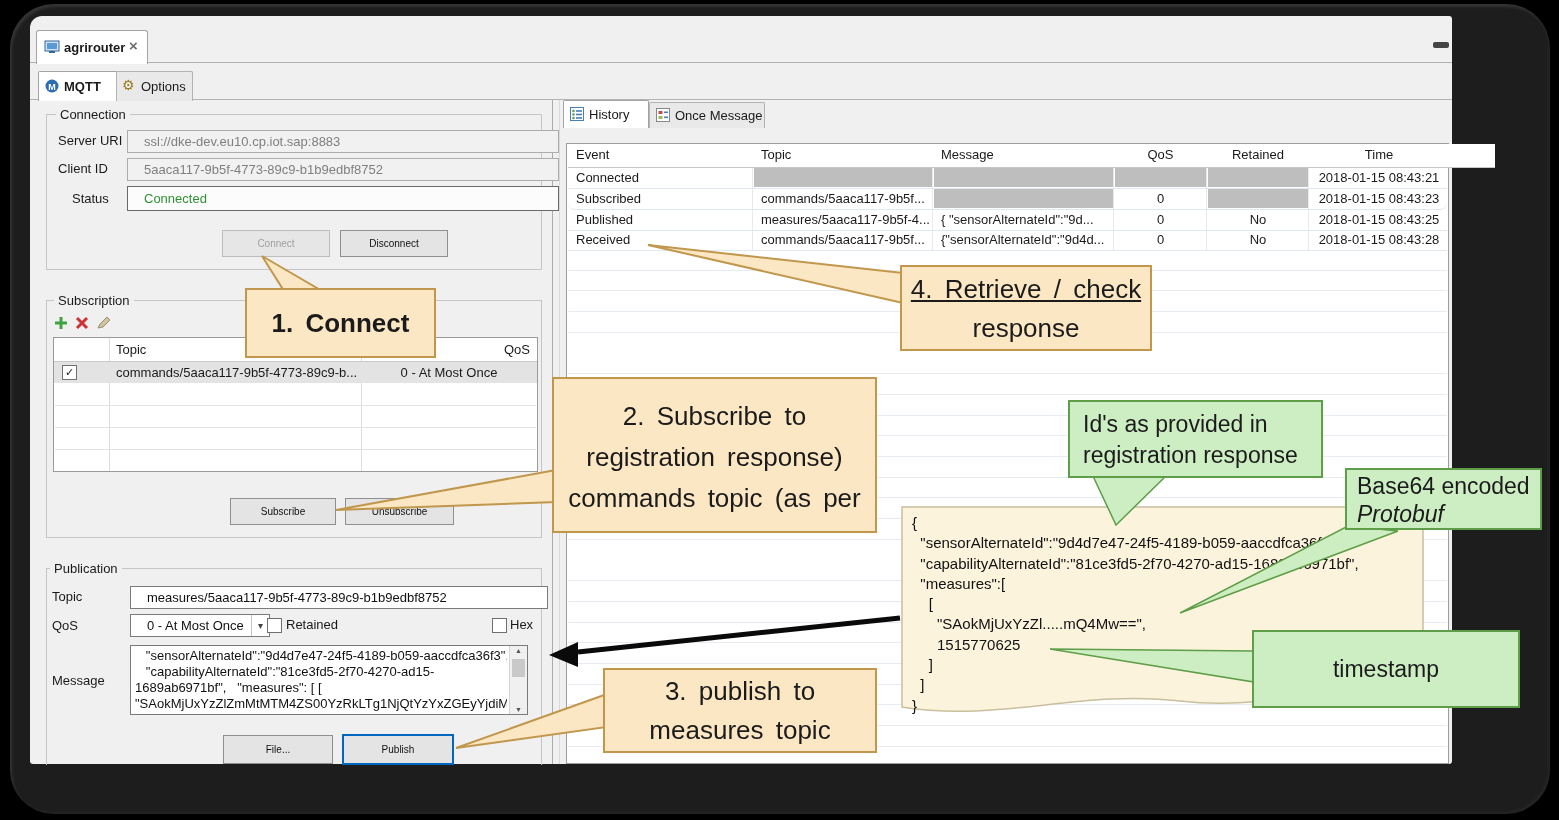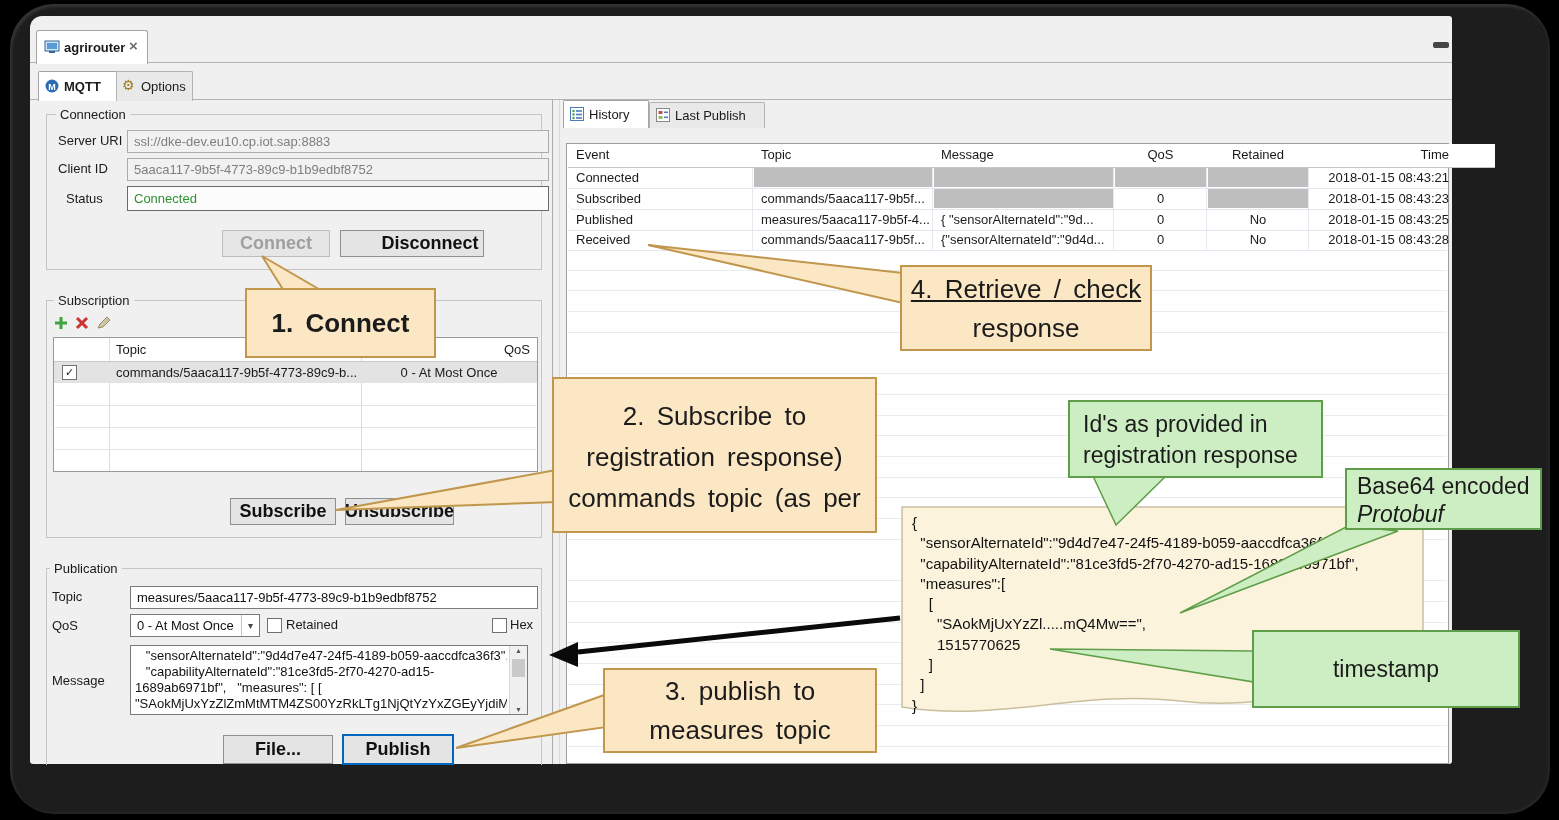--- a/index.html
+++ b/index.html
@@ -13,38 +13,38 @@
   .hline{height:1px;background:#B3B3B3;}
   
   .etab{background:#fff;border:1px solid #A3A3A3;border-bottom:none;border-radius:3px 3px 0 0;}
   .vtab-sel{background:#fff;border:1px solid #A3A3A3;border-bottom:none;border-radius:2px 2px 0 0;}
   .vtab{background:#E9E9E9;border:1px solid #B3B3B3;border-bottom:none;border-radius:2px 2px 0 0;}
   
   .grp{border:1px solid #C5C5C5;}
   .legend{background:#F0F0F0;padding:0 4px;font-size:13px;color:#1a1a1a;white-space:nowrap;}
   
   .field{background:#F1F1F1;border:1px solid #ACACAC;font-size:13px;color:#7F7F7F;
-    padding-left:6px;white-space:nowrap;overflow:hidden;display:flex;align-items:center;}
+    padding-left:16px;white-space:nowrap;overflow:hidden;display:flex;align-items:center;}
   .field-w{background:#fff;border:1px solid #7A7A7A;color:#111;}
-  .btn{background:#E4E4E4;border:1px solid #8F8F8F;font-size:18px;color:#111;
-    display:flex;align-items:center;justify-content:center;white-space:nowrap;font-weight:bold;}
+  .btn{background:#E4E4E4;border:1px solid #8F8F8F;font-size:10px;color:#111;
+    display:flex;align-items:center;justify-content:center;white-space:nowrap;}
   .btn-dis{background:#E6E6E6;border:1px solid #BDBDBD;color:#9F9F9F;}
   .btn-focus{border:1px solid #0067C0;box-shadow:0 0 0 1px #0067C0;}
   .cb{width:13px;height:13px;background:#fff;border:1px solid #707070;}
   
   .sub-sep{position:absolute;top:0;bottom:0;width:1px;background:#DCDCDC;}
   .sub-line{position:absolute;height:1px;background:#E3E3E3;left:1px;right:1px;}
   
   #grid{left:566px;top:143px;width:883px;height:621px;background:#fff;border:1px solid #9E9E9E;box-sizing:border-box;}
   .gcol{position:absolute;top:0;bottom:0;width:1px;background:#E6EAF0;}
   .grow{position:absolute;left:1px;width:879px;height:21px;border-bottom:1px solid #E2E8F0;}
   .gcell{position:absolute;top:3px;font-size:13px;color:#1a1a1a;white-space:nowrap;overflow:hidden;}
   .c-event{left:8px;width:172px;} .c-topic{left:193px;width:168px;} .c-msg{left:373px;width:168px;}
   .c-qos{left:546px;width:93px;text-align:center;} .c-ret{left:639px;width:102px;text-align:center;}
-  .c-time{left:741px;width:140px;text-align:right;}
+  .c-time{left:741px;width:140px;text-align:center;}
   .gray{position:absolute;top:1px;height:19px;background:#BEBEBE;}
   .g-topic{left:186px;width:178px;} .g-msg{left:366px;width:179px;}
   .g-qos{left:547px;width:91px;} .g-ret{left:640px;width:100px;}
   #stripes{position:absolute;left:1px;top:106px;width:879px;height:513px;
     background:repeating-linear-gradient(to bottom,#fff 0 19.7px,#E7ECF3 19.7px 20.7px);}
   
   .co{box-sizing:border-box;z-index:30;color:#1b1b1b;}
   .co-beige{background:#FBE7C4;border:2px solid #C0974D;font-size:26px;text-align:center;word-spacing:5px;}
   .co-green{background:#CDEEC3;border:2px solid #5F9E48;font-size:23px;}
   #json-note{z-index:21;font-size:15px;color:#111;}
@@ -91,24 +91,24 @@
 
   <div class="abs" style="left:552px;top:100px;width:1px;height:664px;background:#ABABAB;"></div>
   <div class="abs" style="left:559px;top:100px;width:1px;height:664px;background:#D9D9D9;"></div>
 
   <div class="abs grp" style="left:46px;top:114px;width:494px;height:154px;"></div>
   <div class="abs legend" style="left:56px;top:107px;">Connection</div>
   <div class="abs txt" style="left:58px;top:133px;">Server URI</div>
   <div class="abs field" style="left:127px;top:130px;width:414px;height:21px;">ssl://dke-dev.eu10.cp.iot.sap:8883</div>
   <div class="abs txt" style="left:58px;top:161px;">Client ID</div>
   <div class="abs field" style="left:127px;top:158px;width:414px;height:21px;">5aaca117-9b5f-4773-89c9-b1b9edbf8752</div>
-  <div class="abs txt" style="left:66px;top:191px;">Status</div>
+  <div class="abs txt" style="left:72px;top:191px;">Status</div>
   <div class="abs field" style="left:127px;top:186px;width:414px;height:23px;background:#FCFCFC;border-color:#6A6A6A;color:#2E9133;">Connected</div>
   <div class="abs btn btn-dis" style="left:222px;top:230px;width:106px;height:25px;">Connect</div>
-  <div class="abs btn" style="left:340px;top:230px;width:106px;height:25px;padding-left:36px;">Disconnect</div>
+  <div class="abs btn" style="left:340px;top:230px;width:106px;height:25px;">Disconnect</div>
 
   <div class="abs grp" style="left:46px;top:300px;width:494px;height:236px;"></div>
   <div class="abs legend" style="left:54px;top:293px;">Subscription</div>
   <span class="abs" style="left:54px;top:316px;">
     <svg width="14" height="14">
         <rect x="5.5" y="1" width="3" height="12" fill="#3fa33f"></rect>
         <rect x="1" y="5.5" width="12" height="3" fill="#3fa33f"></rect>
       </svg>
   </span>
   <span class="abs" style="left:75px;top:316px;">
@@ -187,21 +187,21 @@
   <div class="abs vtab" style="left:649px;top:102px;width:114px;height:25px;">
     <span class="abs" style="left:6px;top:5px;">
       <svg width="14" height="14">
           <rect x="0.5" y="0.5" width="13" height="13" fill="#fff" stroke="#888"></rect>
           <rect x="2.5" y="3" width="4" height="3" fill="#c0504d"></rect>
           <rect x="8" y="3.5" width="4" height="1.6" fill="#4a7ebb"></rect>
           <rect x="2.5" y="8" width="4" height="3" fill="#9bbb59"></rect>
           <rect x="8" y="8.5" width="4" height="1.6" fill="#4a7ebb"></rect>
         </svg>
     </span>
-    <span class="abs txt" style="left:25px;top:5px;">Last Publish</span>
+    <span class="abs txt" style="left:25px;top:5px;">Once Message</span>
   </div>
 
   <div id="grid" class="abs">
     <div class="gcol" style="left:185px;"></div>
     <div class="gcol" style="left:365px;"></div>
     <div class="gcol" style="left:546px;"></div>
     <div class="gcol" style="left:639px;"></div>
     <div class="gcol" style="left:741px;"></div>
     <div id="stripes"></div>
 

